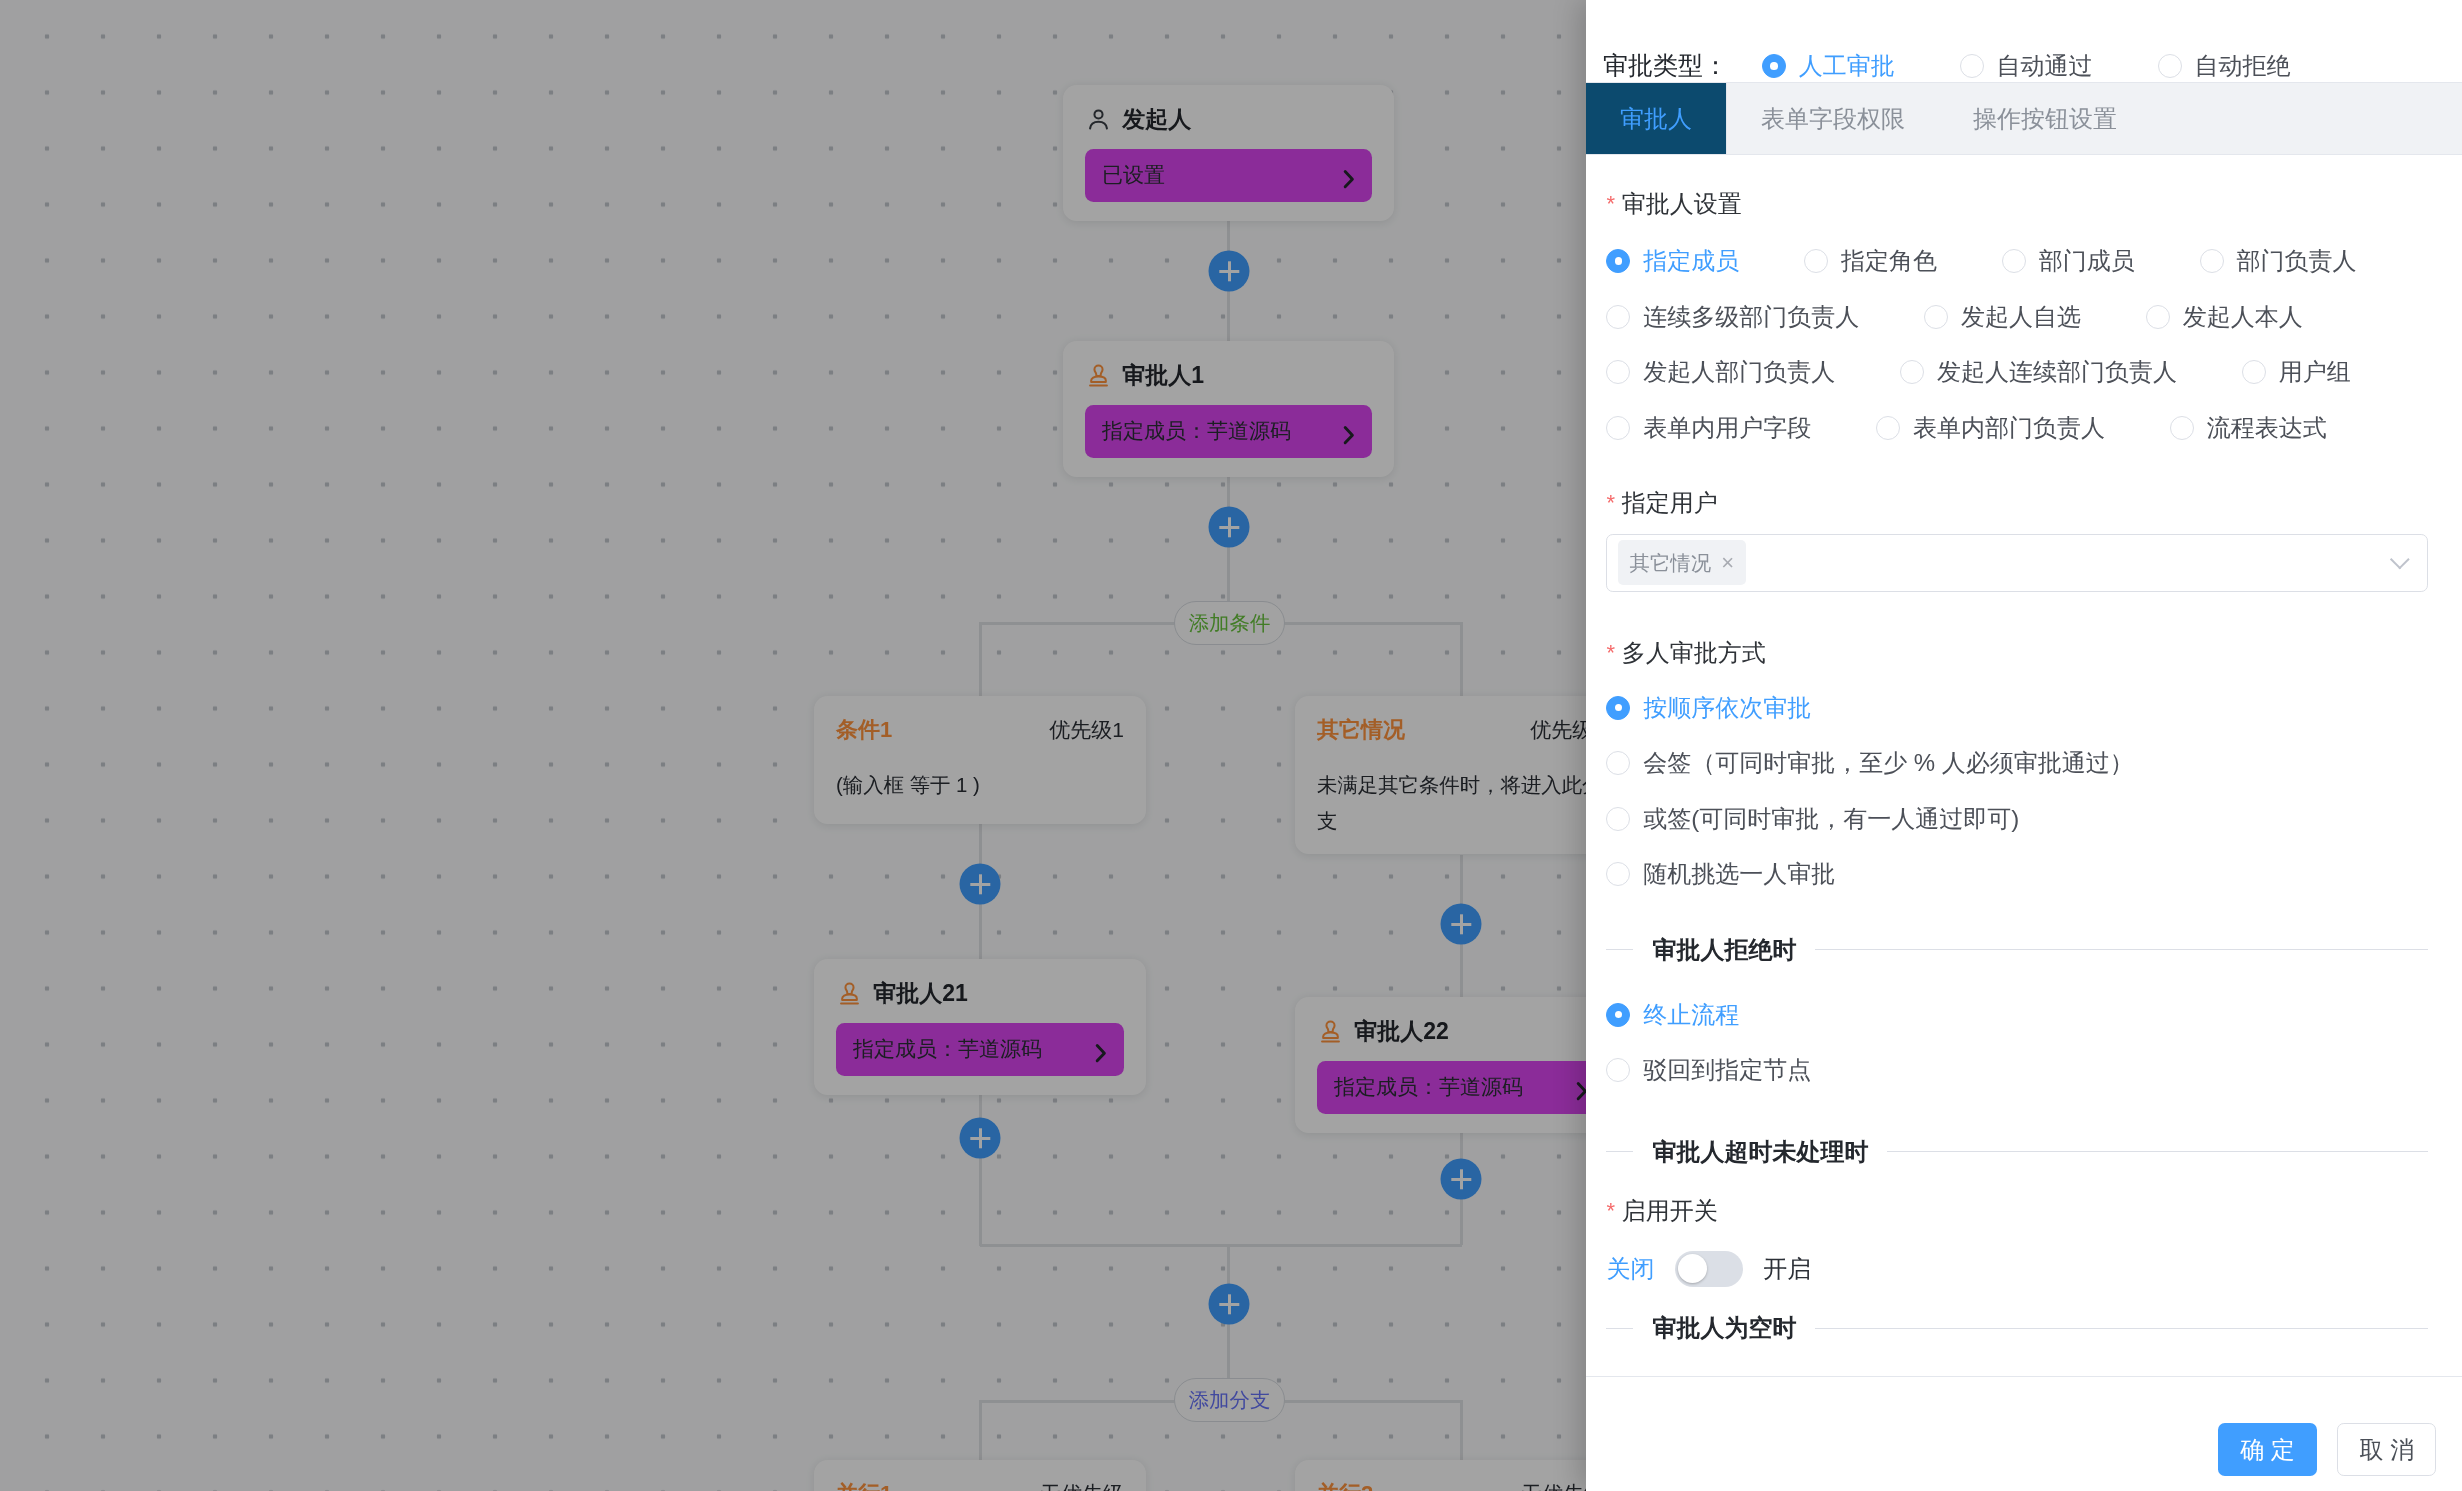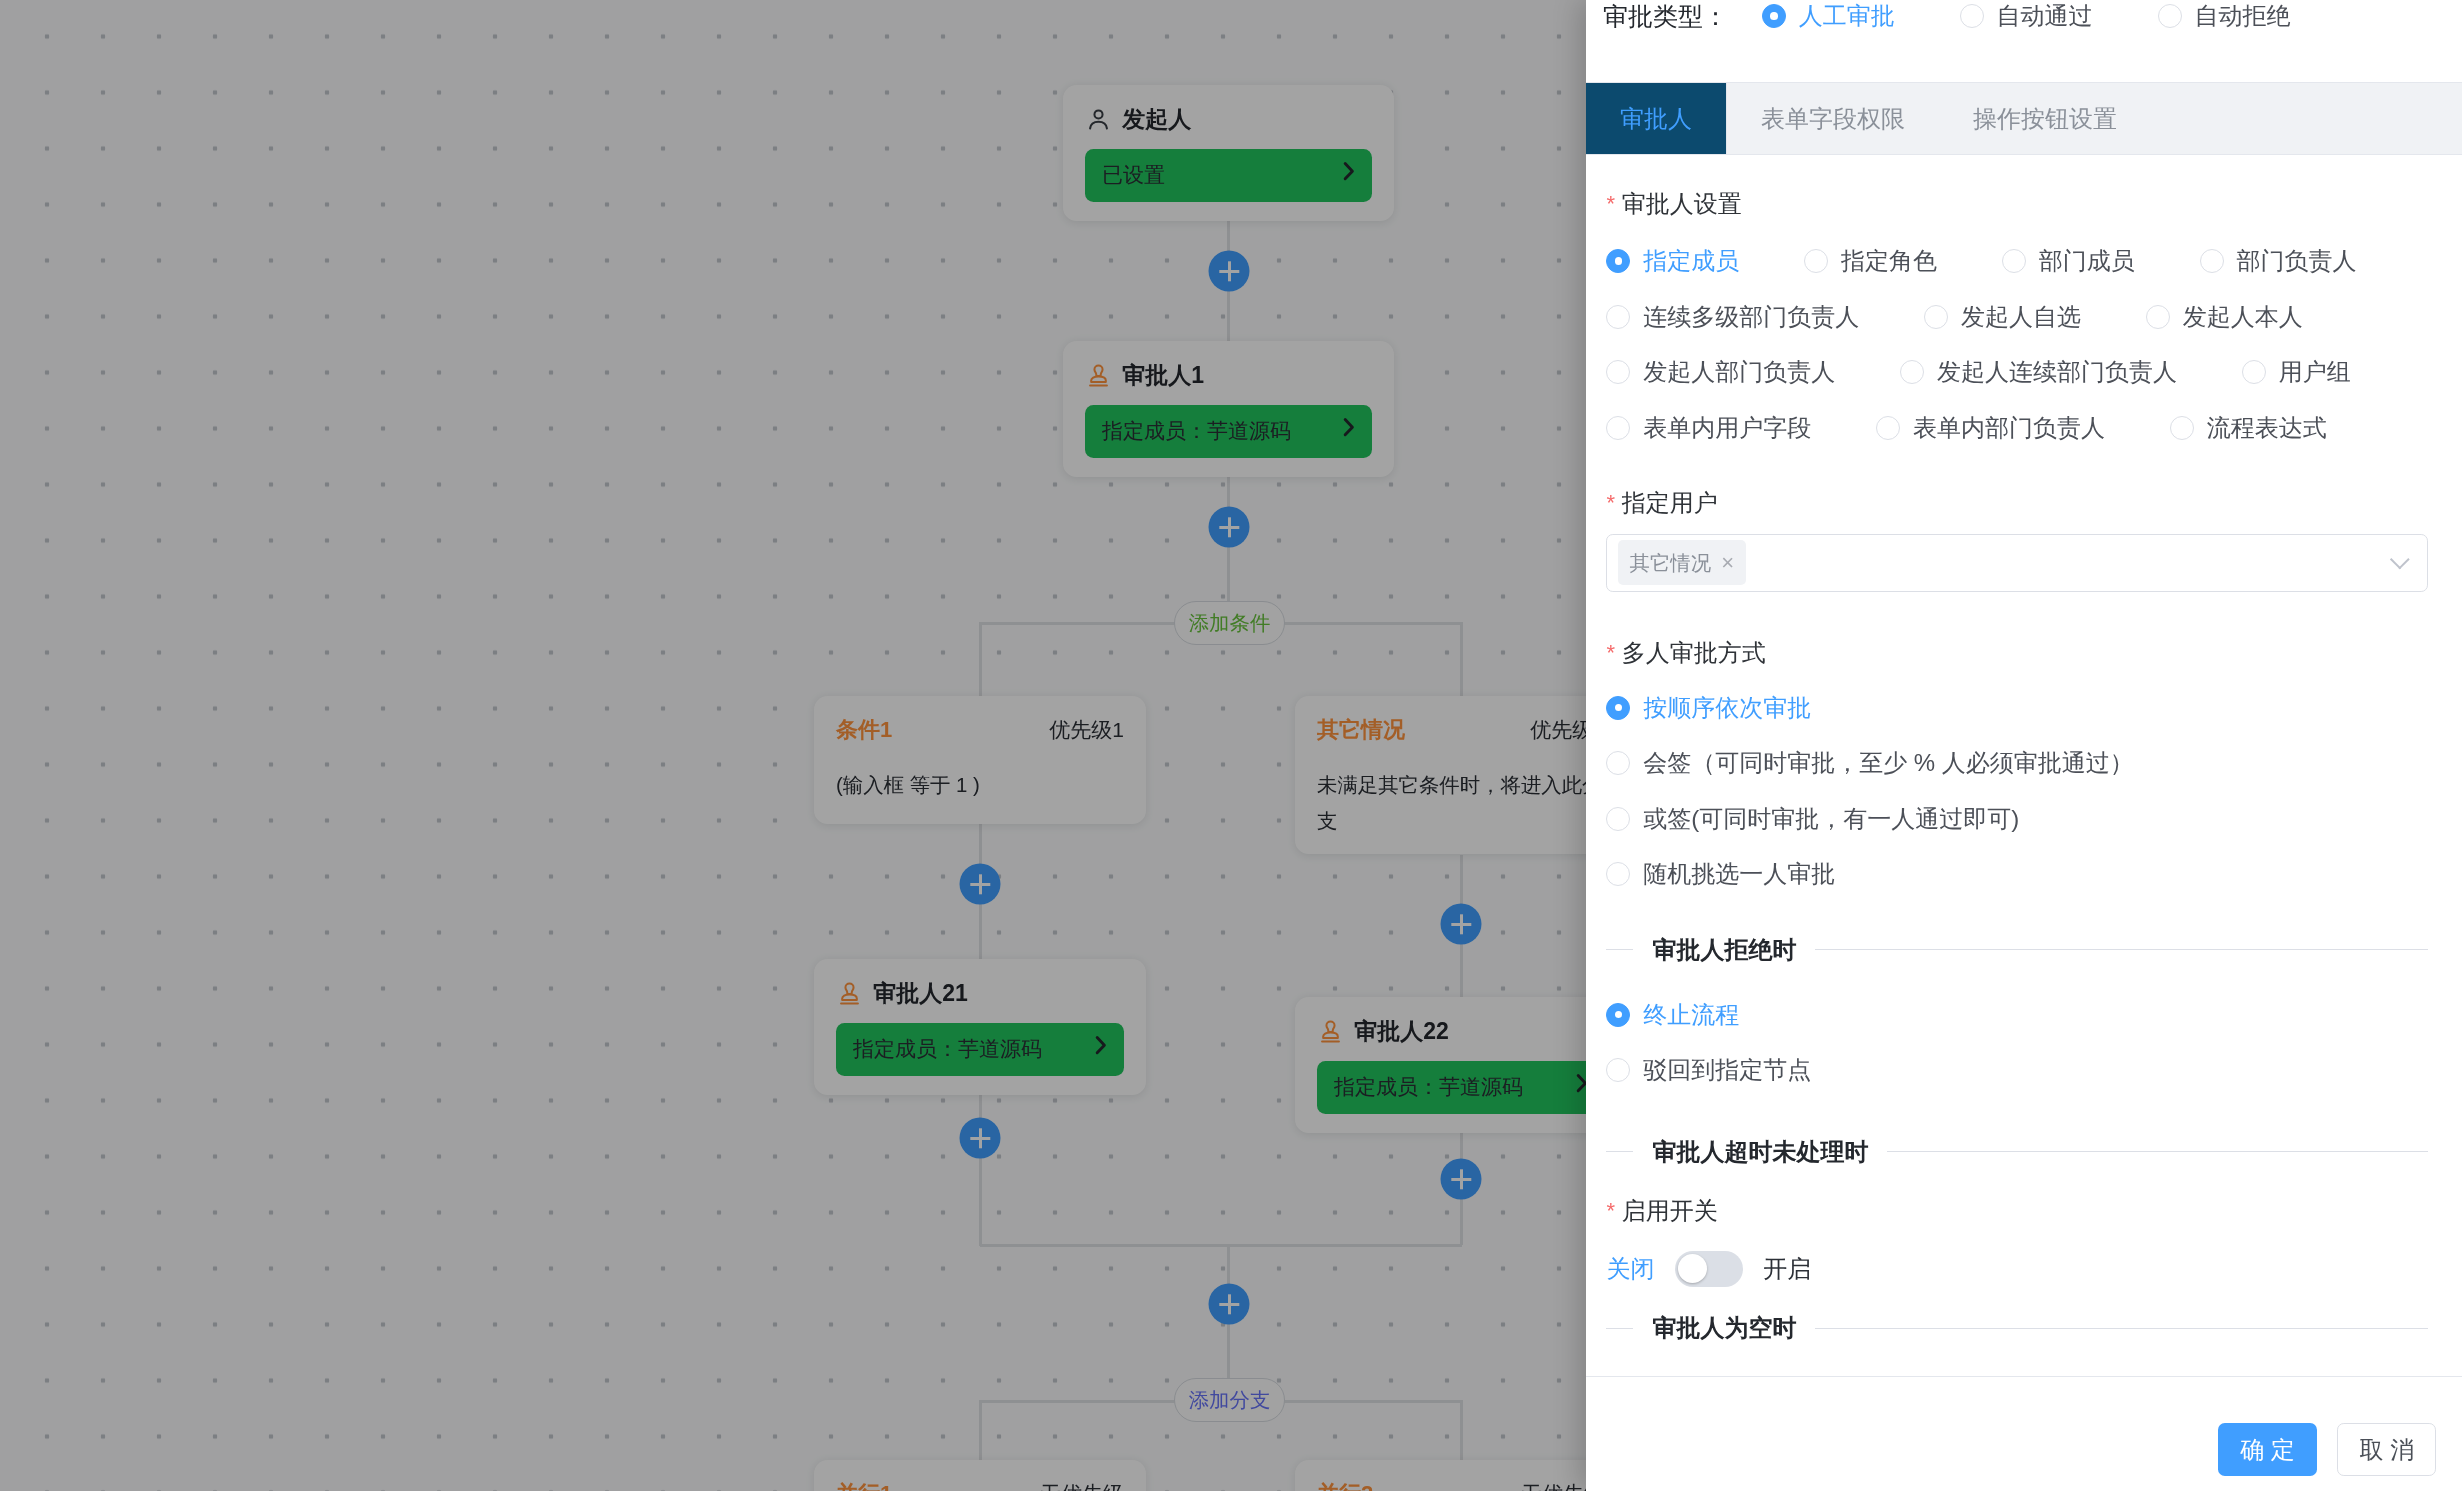--- a/index.html
+++ b/index.html
@@ -17,40 +17,40 @@
     background:#409eff; transform:translate(-50%,-50%); cursor:pointer; }
   .plus::before,.plus::after { content:""; position:absolute; left:50%; top:50%;
     width:20.4px; height:3px; background:#fff; transform:translate(-50%,-50%); }
   .plus::after { transform:translate(-50%,-50%) rotate(90deg); }
 
   .node-card { position:absolute; background:#fff; border-radius:13.6px;
     padding:19px 22px; box-shadow:0 1.7px 8.5px rgba(31,35,41,.10); cursor:pointer; }
   .node-title { display:flex; align-items:center; gap:10.2px;
     font-size:23px; font-weight:700; color:#24282e; }
   .node-title svg { flex:0 0 auto; }
-  .node-body { margin-top:13.6px; background:#22c55e; border-radius:8.5px;
+  .node-body { margin-top:13.6px; background:#d946ef; border-radius:8.5px;
     padding:12.8px 17px; font-size:21px; color:#2b2f36;
-    display:flex; align-items:flex-start; justify-content:space-between; gap:12px; }
+    display:flex; align-items:flex-end; justify-content:space-between; gap:12px; }
   .cond-head { display:flex; align-items:center; justify-content:space-between; }
   .cond-title { font-size:22px; font-weight:700; color:#ff943e; }
   .cond-priority { font-size:21px; color:#2b2f36; }
   .cond-body { margin-top:22px; font-size:20.4px; color:#2b2f36; line-height:36px; }
   .pill { position:absolute; width:111px; height:44px; border-radius:22px;
     background:#fdfdfe; border:1.7px solid #d8dce1; display:flex; align-items:center;
     justify-content:center; font-size:20.4px; cursor:pointer; }
   .pill.green { color:#67c23a; }
   .pill.blue  { color:#6672f8; }
 
   
   .overlay { position:absolute; inset:0; background:rgba(0,0,0,.36); z-index:5; }
 
   
   .drawer { position:absolute; top:0; right:0; width:876px; height:1491px;
     background:#fff; z-index:10; box-shadow:-8.5px 0 25.6px rgba(0,0,0,.18); }
-  .drawer-header { height:82px; display:flex; align-items:flex-start;
+  .drawer-header { height:82px; display:flex; align-items:flex-end;
     padding:0 17px; gap:65px; }
   .drawer-header .hlabel { font-size:25px; color:#24282e; }
   .tabs { height:73px; display:flex; background:#f0f2f5;
     border-top:0.9px solid #e4e7ed; border-bottom:0.9px solid #e4e7ed; }
   .tab { padding:0 34px; display:flex; align-items:center; font-size:24px;
     color:#8a9099; cursor:pointer; }
   .tab.active { background:#0c4a6e; color:#409eff;
     border-right:0.9px solid #e4e7ed; }
 
   .content { position:absolute; top:155px; left:0; right:0; height:1335px;

